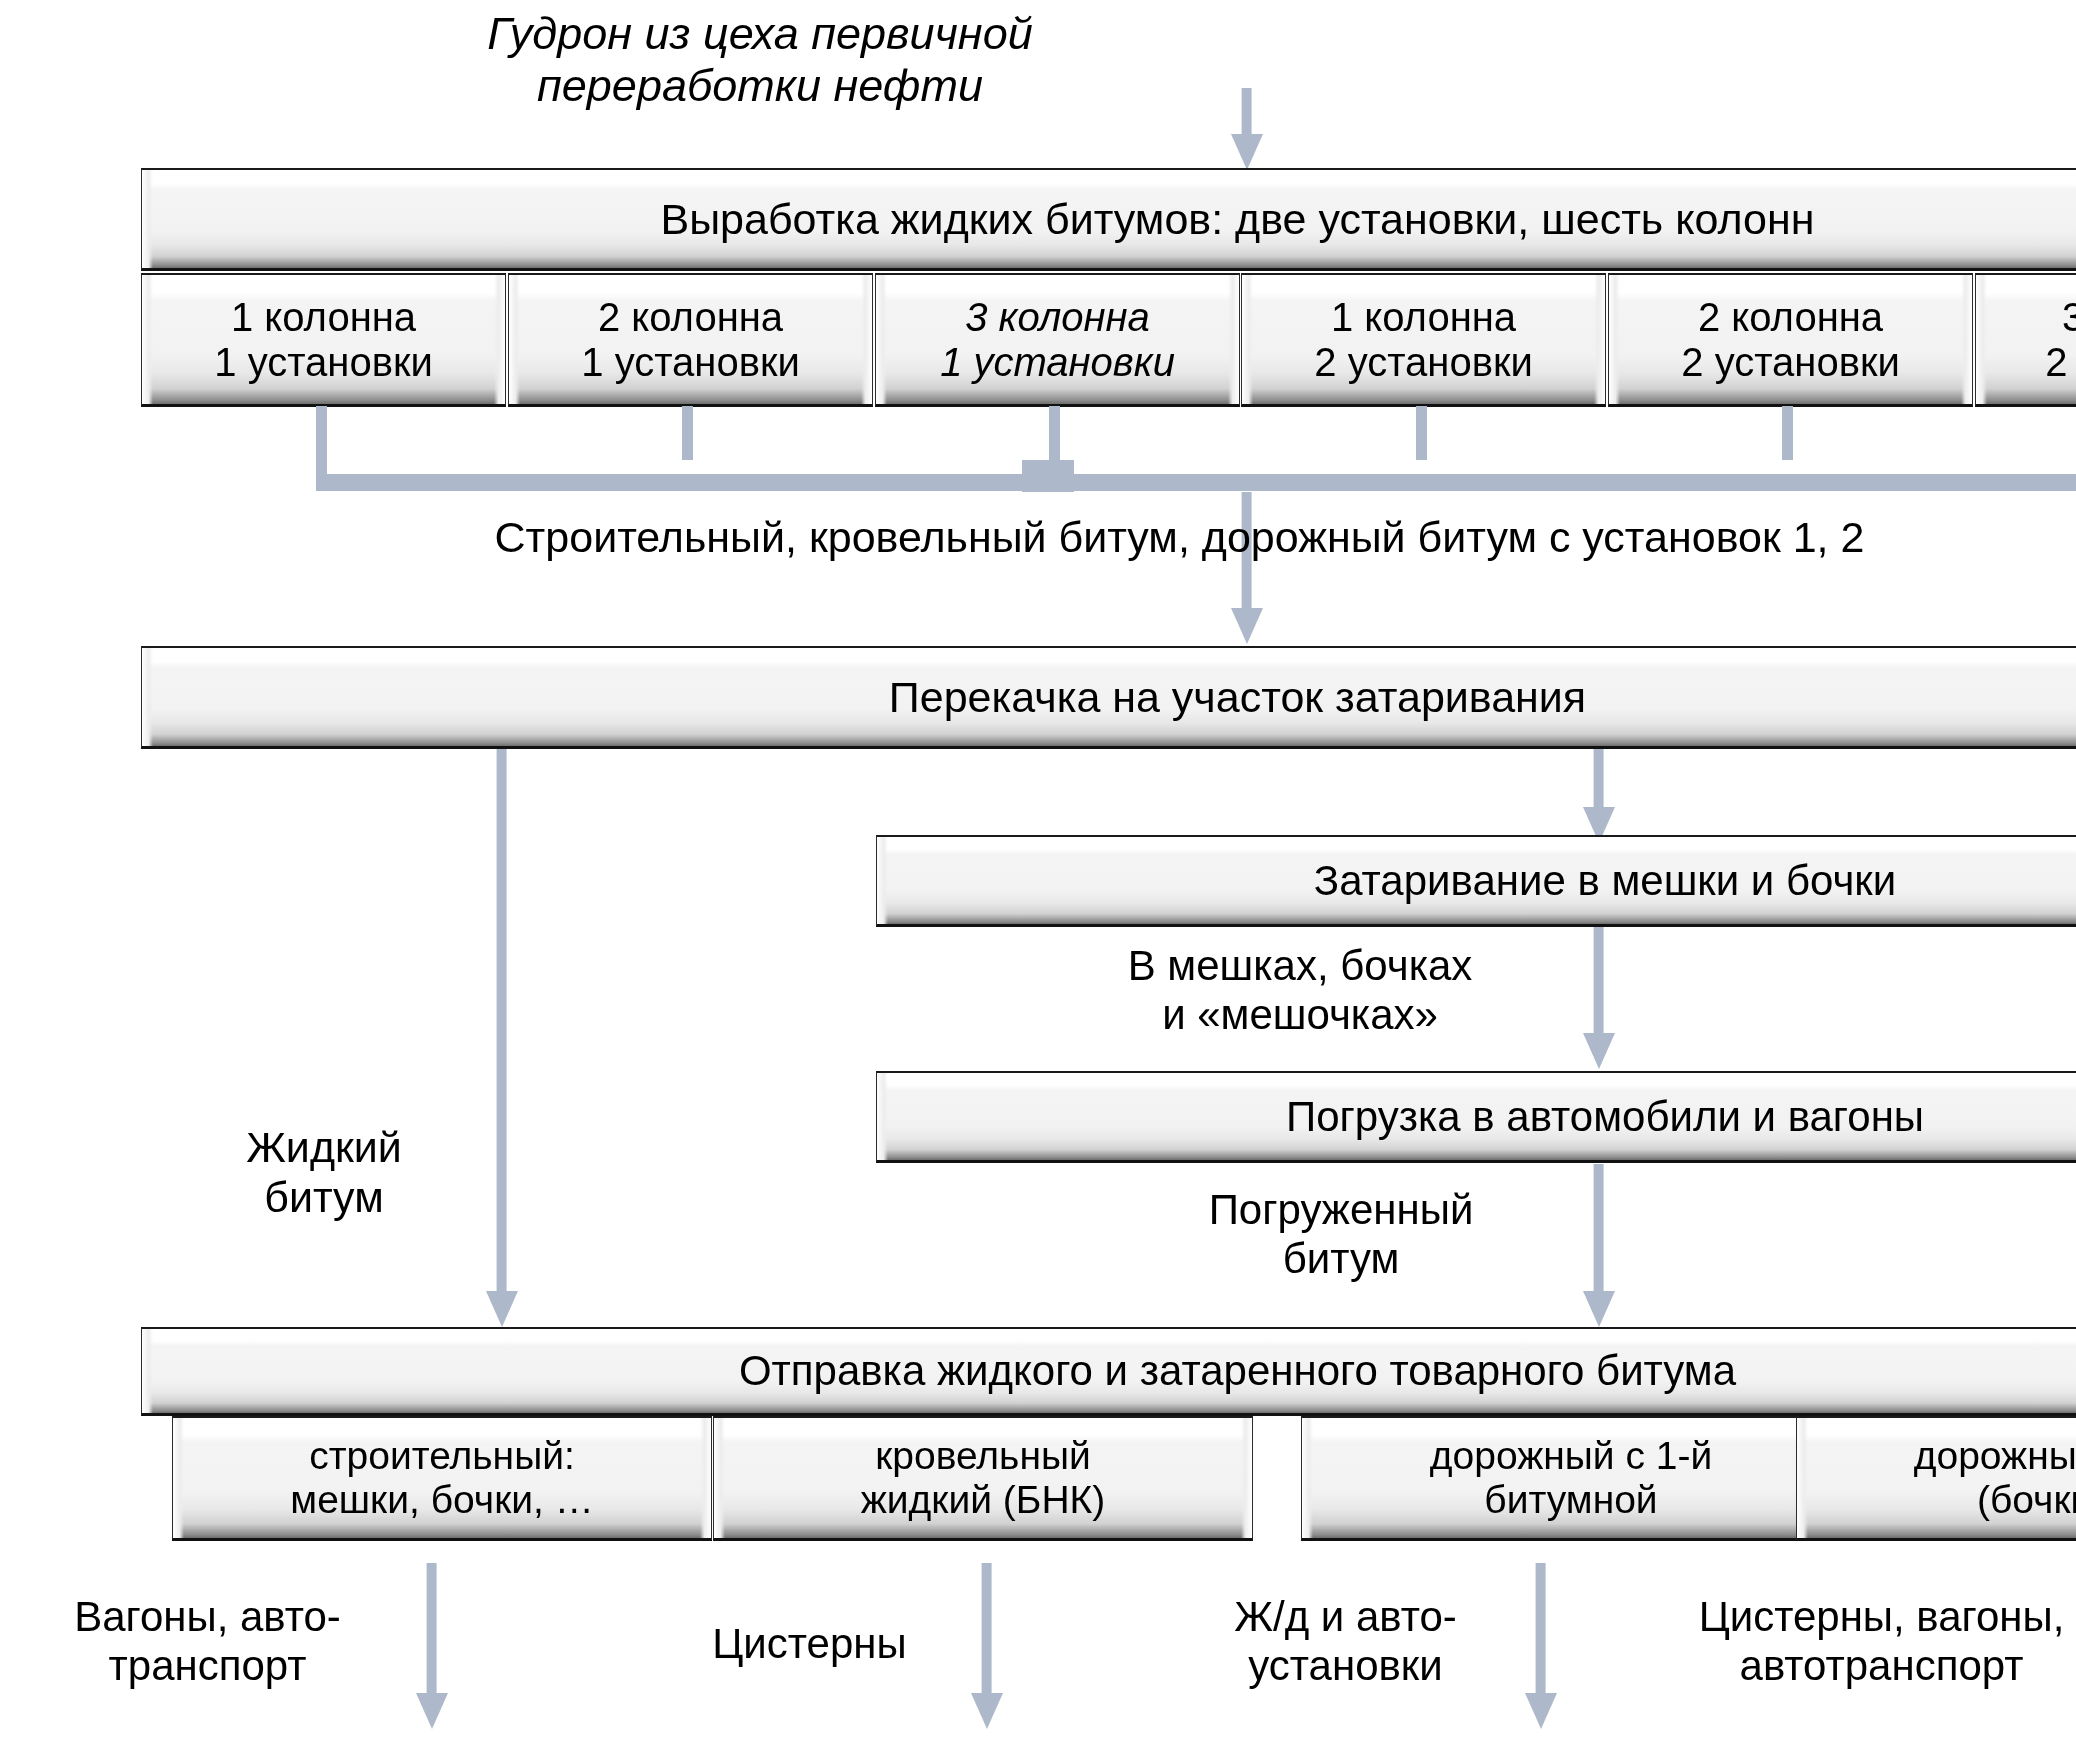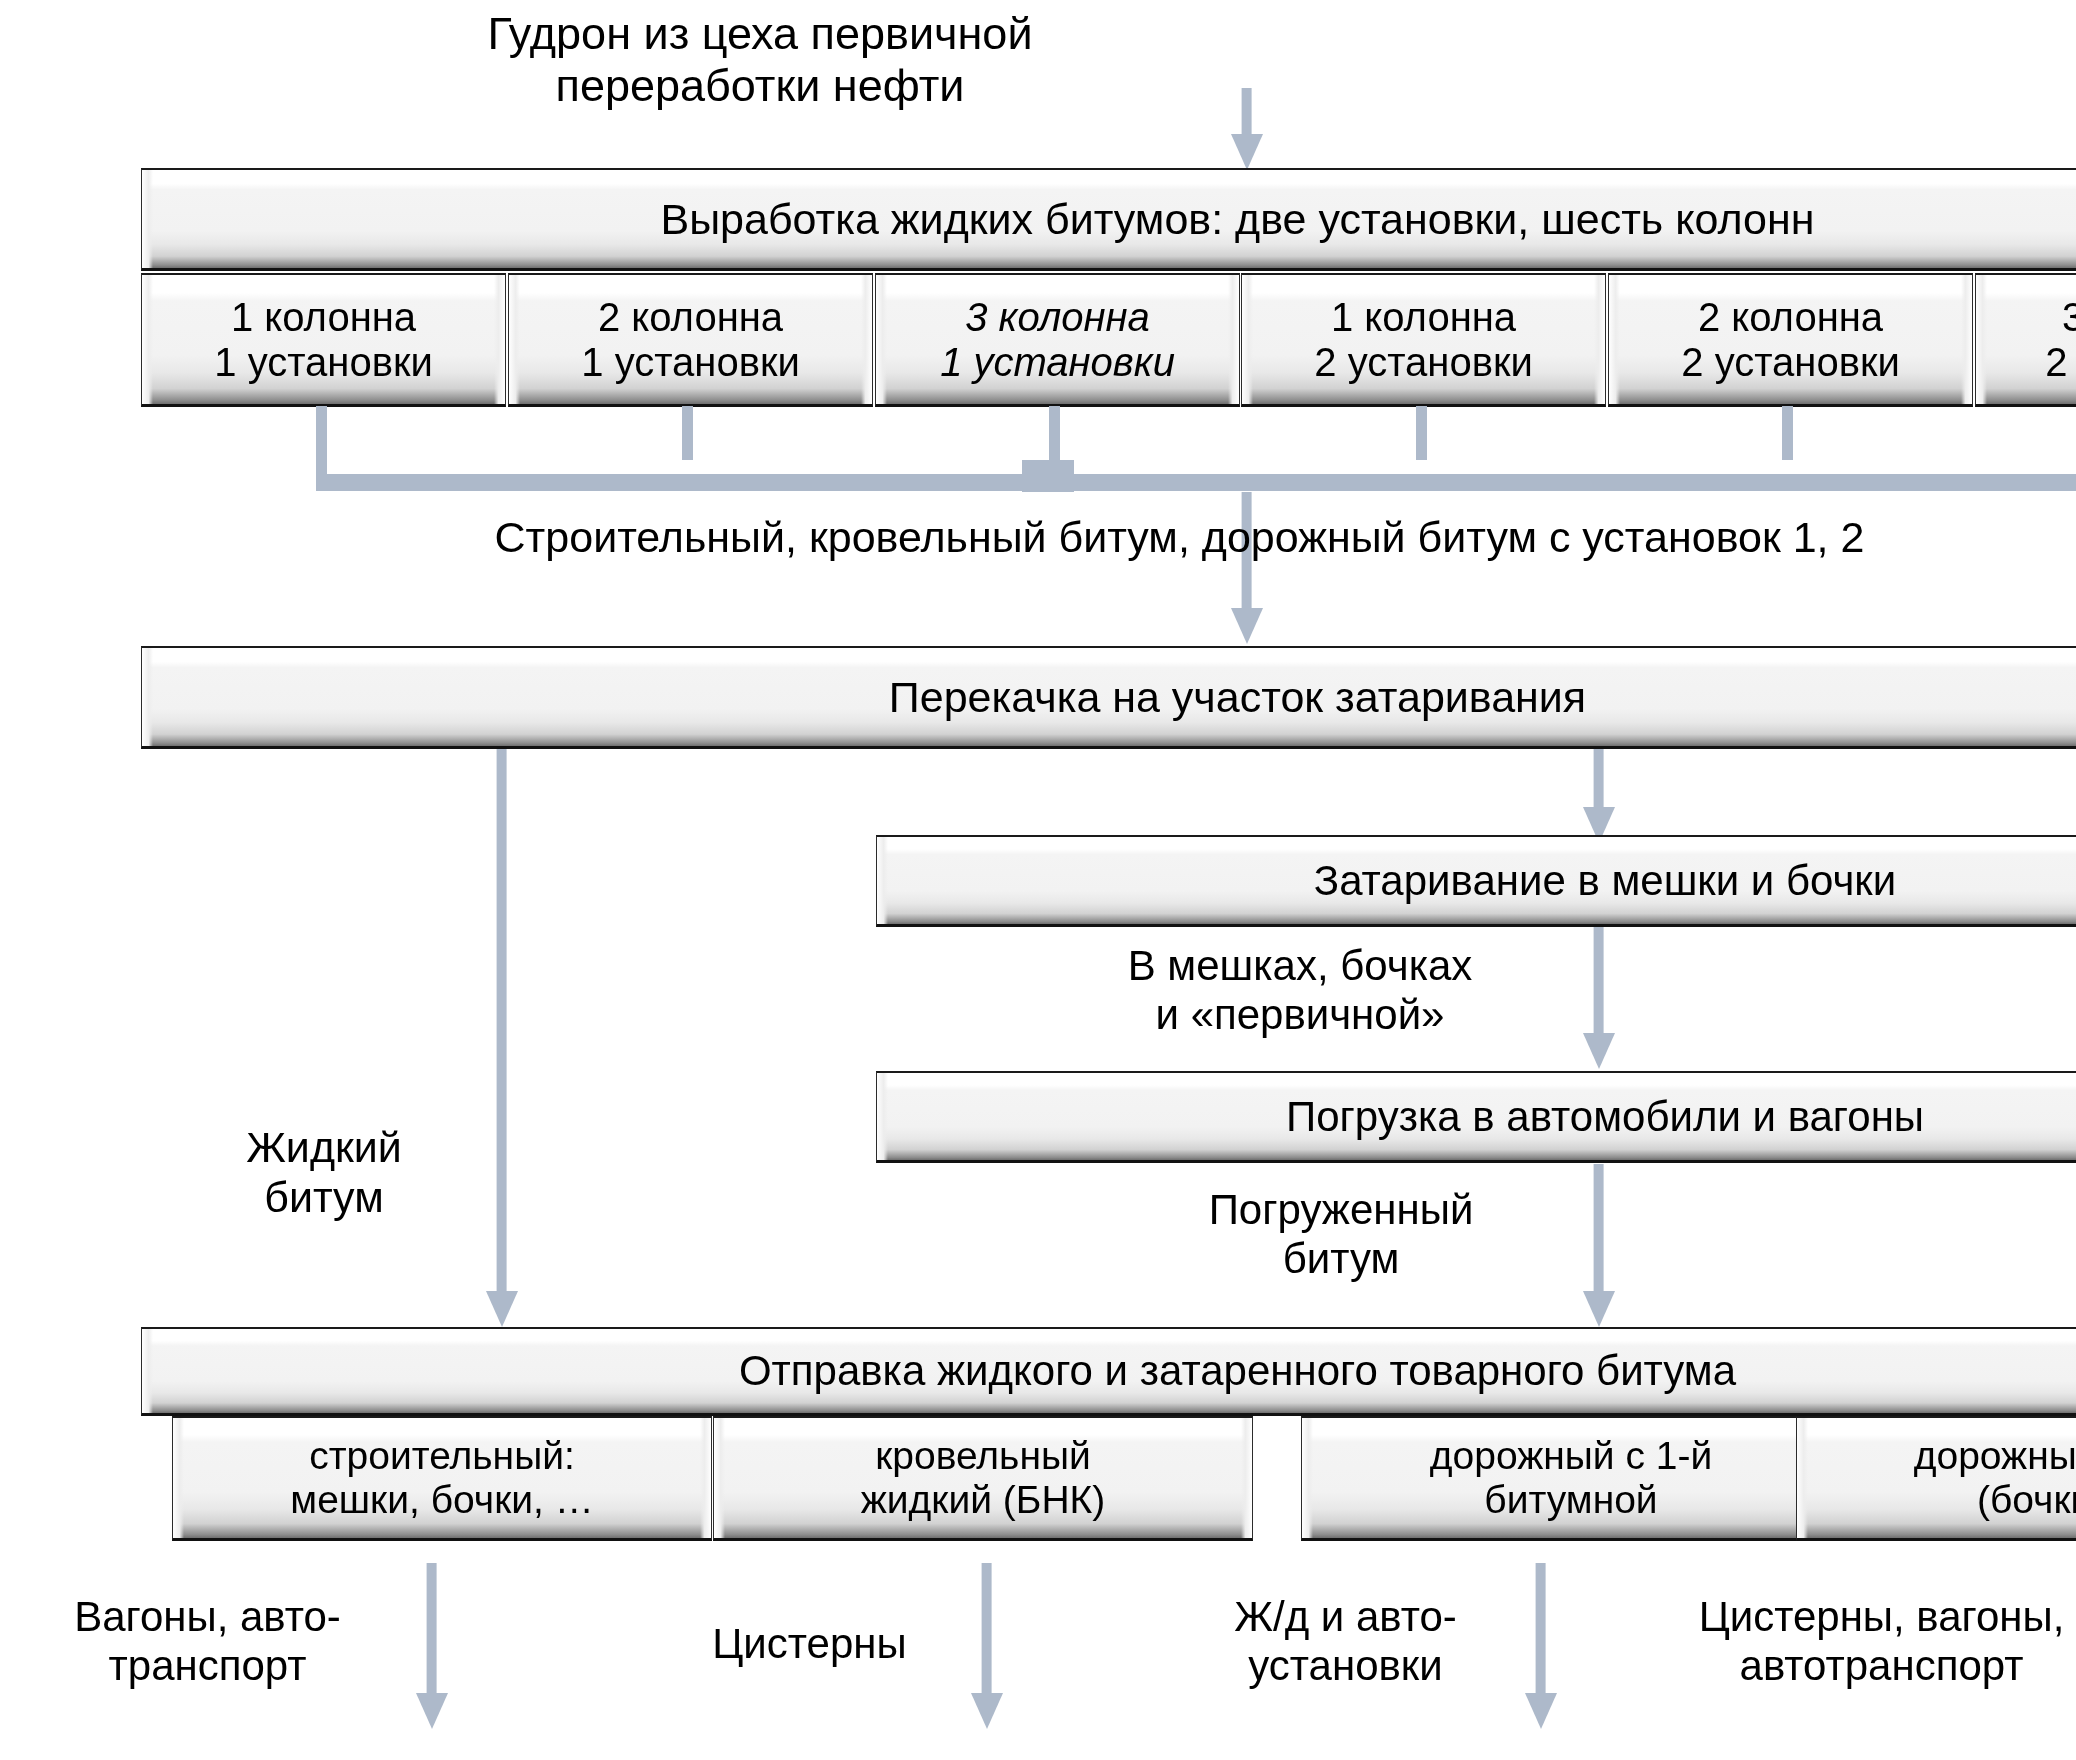--- a/index.html
+++ b/index.html
@@ -83,21 +83,21 @@
     border-left:16.6px solid transparent;
     border-right:16.6px solid transparent;
     border-top:36px solid #adb9ca;
   }
 </style>
 </head>
 <body>
 
 <div id="canvas">
 
-  <div class="label" style="left:407px;top:8.3px;width:706px;font-size:45px;">Гудрон из цеха первичной
+  <div class="label" style="left:407px;top:8.3px;width:706px;font-size:45px;font-style:italic;">Гудрон из цеха первичной
 переработки нефти</div>
 
   <div class="arrow" style="left:1230px;top:88px;width:33px;height:81px;">
     <div class="shaft" style="height:47px;"></div>
     <div class="head" style="top:46px;border-top-width:36px;"></div>
   </div>
 
   <div class="box" style="left:141px;top:168px;width:2193px;height:103px;font-size:43px;">
     <div class="inner"></div>
       <div class="bevel-l"></div>
@@ -185,21 +185,21 @@
     <div class="inner"></div>
       <div class="bevel-l"></div>
     <div class="txt">Затаривание в мешки и бочки</div>
   </div>
 
   <div class="arrow" style="left:1582px;top:927px;width:33px;height:143px;">
     <div class="shaft" style="height:107px;"></div>
     <div class="head" style="top:106px;"></div>
   </div>
   <div class="label" style="left:1055px;top:942px;width:490px;font-size:42px;">В мешках, бочках
-и «первичной»</div>
+и «мешочках»</div>
 
   <div class="box" style="left:876px;top:1071px;width:1458px;height:92px;font-size:42px;">
     <div class="inner"></div>
       <div class="bevel-l"></div>
     <div class="txt">Погрузка в автомобили и вагоны</div>
   </div>
 
   <div class="arrow" style="left:1582px;top:1164px;width:33px;height:164px;">
     <div class="shaft" style="height:128px;"></div>
     <div class="head" style="top:127px;"></div>

